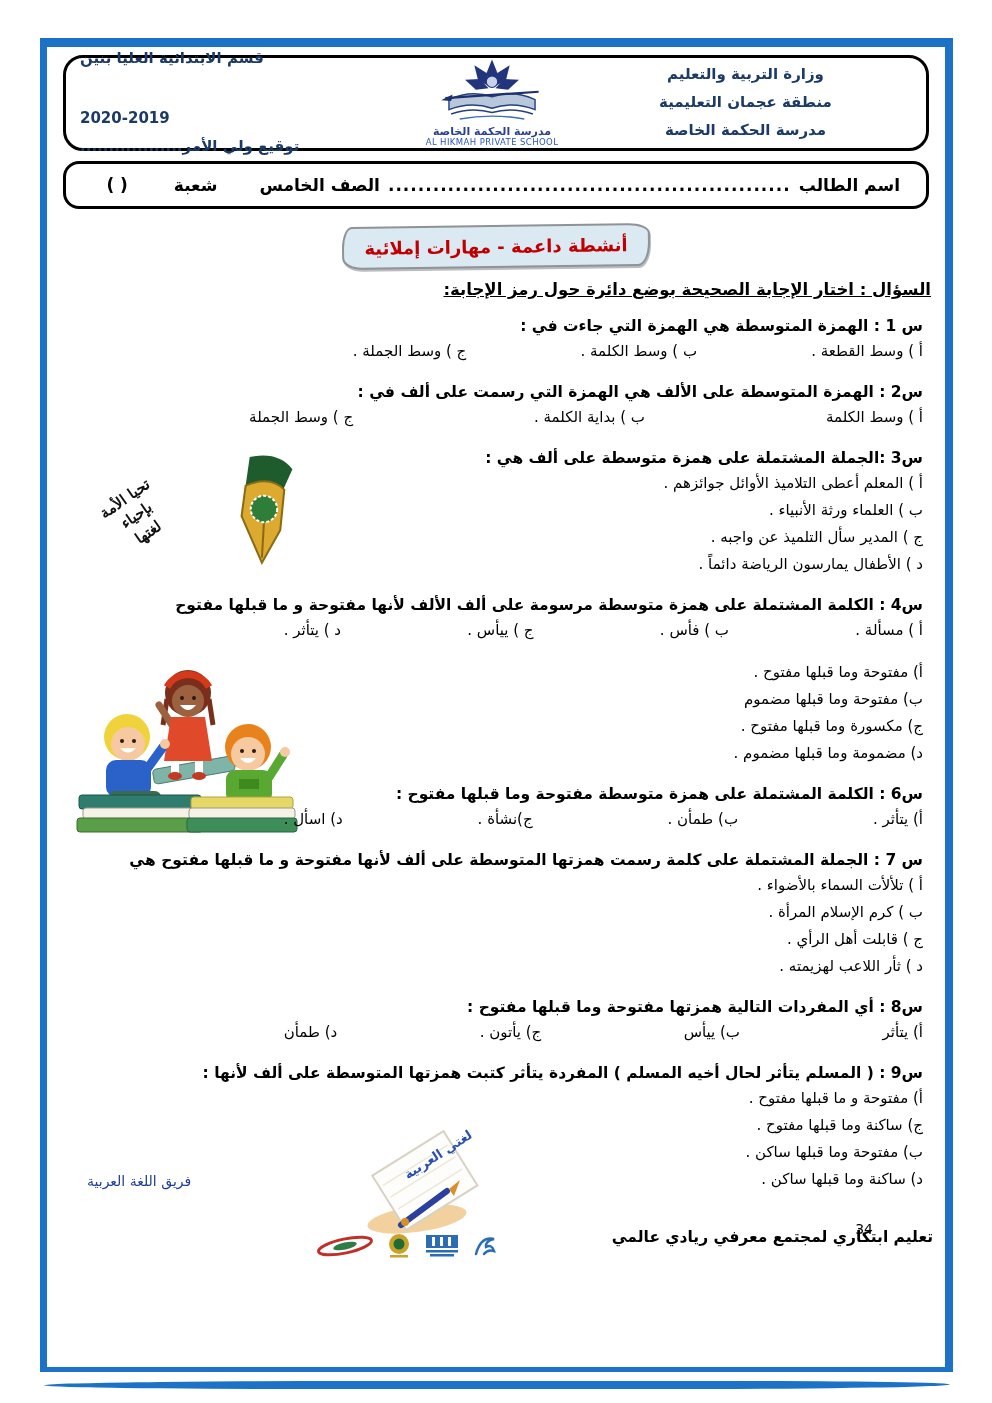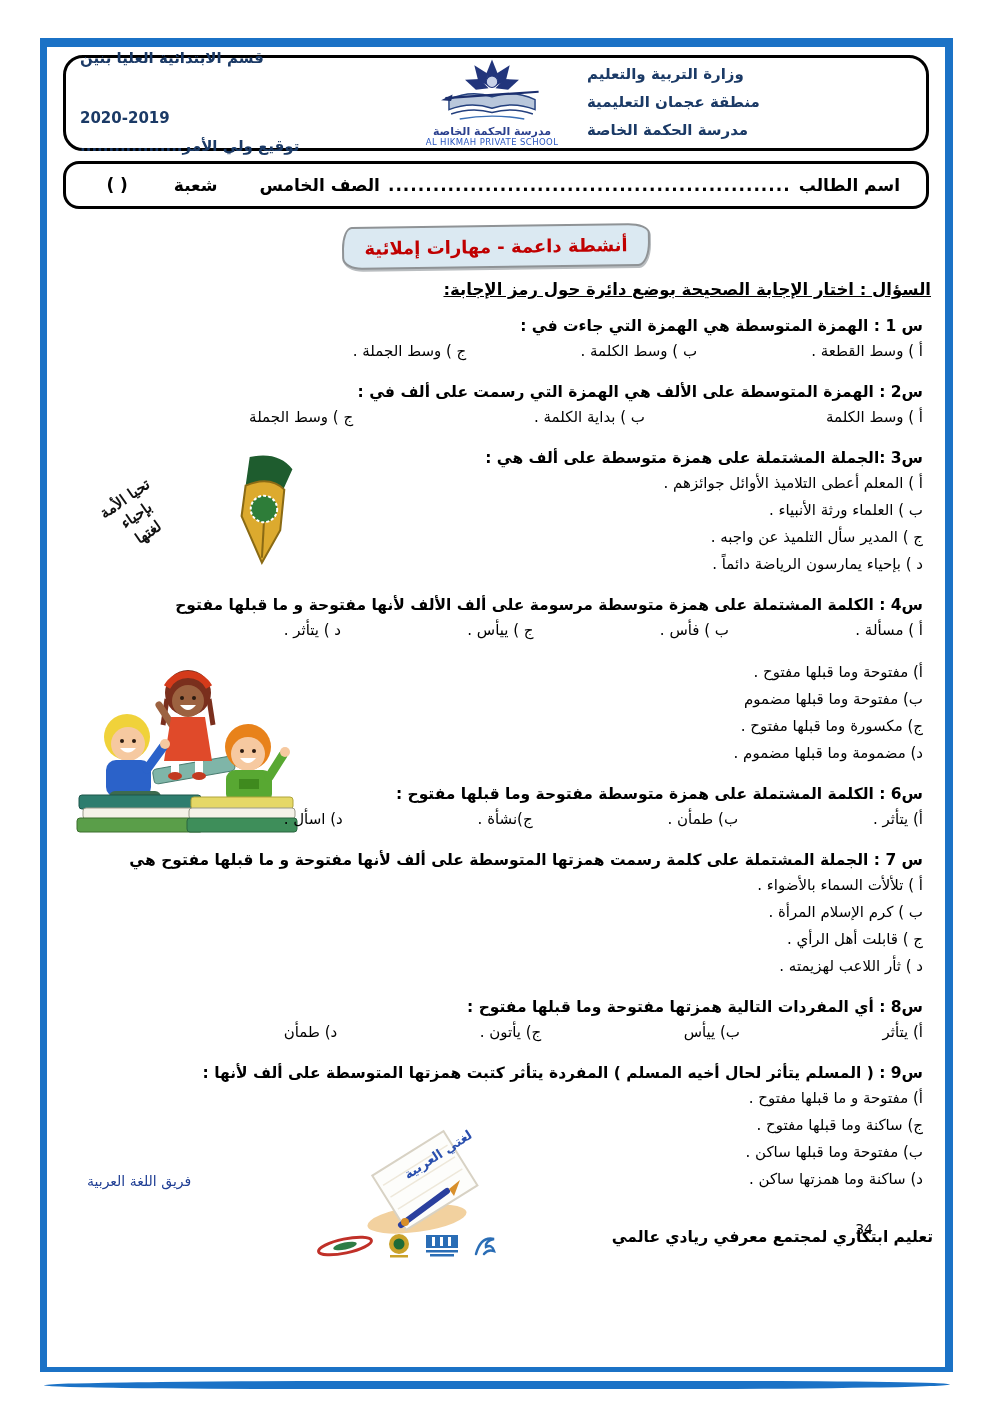--- a/index.html
+++ b/index.html
@@ -8,21 +8,21 @@
   .frame{position:absolute;left:40px;top:38px;width:913px;height:1334px;box-sizing:border-box;
          border-top:9px solid #1b72c6;border-left:7px solid #1b72c6;
          border-right:8px solid #1b72c6;border-bottom:5px solid #1b72c6;background:#fff;}
   .wavy-bottom{position:absolute;left:44px;top:1381px;width:906px;height:8px;background:#1b72c6;
          border-radius:60% 40% 50% 50% / 90% 70% 100% 80%;}
   .content{position:relative;height:100%;box-sizing:border-box;padding:7px 12px 0 12px;direction:rtl;text-align:right;color:#000;}
 
   
   .header-box{display:flex;align-items:center;border:3px solid #000;border-radius:20px;height:96px;margin:1px 4px 0 4px;padding:2px 8px;box-sizing:border-box;}
   .h-col{flex:1;font-weight:bold;color:#1b3a66;font-size:15px;line-height:1.85;}
-  .h-right{text-align:left;padding-right:14px;}
+  .h-right{text-align:center;padding-right:14px;}
   .h-left{text-align:left;padding-left:6px;}
   .h-logo{width:190px;text-align:center;flex:none;direction:ltr;}
   .logo-ar{font-size:11px;font-weight:bold;color:#2a3f8e;line-height:1;margin-top:-2px;}
   .logo-en{font-size:8.5px;font-weight:normal;color:#2a56c0;letter-spacing:.4px;line-height:1.3;}
   .year{direction:ltr;margin-top:32px;}
 
   
   .student-box{display:flex;align-items:center;border:3px solid #000;border-radius:16px;height:48px;margin:10px 4px 0 4px;padding:0 26px;box-sizing:border-box;font-weight:bold;font-size:17px;gap:8px;}
   .student-box .dots{letter-spacing:1px;font-weight:bold;overflow:hidden;white-space:nowrap;max-width:420px;}
   .student-box .gap1{width:26px;}
@@ -138,21 +138,21 @@
           <span>ج ) وسط الجملة</span>
         </div>
       </div>
 
       <div class="q">
         <div class="stem">س3 :الجملة المشتملة على همزة متوسطة على ألف هي :</div>
         <div class="opts-list">
           <div>أ ) المعلم أعطى التلاميذ الأوائل جوائزهم .</div>
           <div>ب ) العلماء ورثة الأنبياء .</div>
           <div>ج ) المدير سأل التلميذ عن واجبه .</div>
-          <div>د ) بإحياء يمارسون الرياضة دائماً .</div>
+          <div>د ) الأطفال يمارسون الرياضة دائماً .</div>
         </div>
         <div class="pen-art">
           <svg width="92" height="122" viewBox="0 0 90 120">
             <path d="M28,6 Q56,0 70,18 L60,40 Q42,28 24,34 Z" fill="#1e5c2e"></path>
             <path d="M24,34 Q48,24 62,38 L58,78 L40,110 L20,64 Z" fill="#dcaa2e" stroke="#8a6a14" stroke-width="2"></path>
             <line x1="42" y1="70" x2="40" y2="105" stroke="#8a6a14" stroke-width="2"></line>
             <circle cx="42" cy="57" r="13" fill="#2e7d39" stroke="#ffffff" stroke-width="2" stroke-dasharray="3,2"></circle>
           </svg>
           <div class="pen-caption">
             <div>تحيا الأمة</div>
@@ -263,21 +263,21 @@
           <span>د) طمأن</span>
         </div>
       </div>
 
       <div class="q">
         <div class="stem">س9 : ( المسلم يتأثر لحال أخيه المسلم ) المفردة يتأثر كتبت همزتها المتوسطة على ألف لأنها :</div>
         <div class="opts-list">
           <div>أ) مفتوحة و ما قبلها مفتوح .</div>
           <div>ج) ساكنة وما قبلها مفتوح .</div>
           <div>ب) مفتوحة وما قبلها ساكن .</div>
-          <div>د) ساكنة وما همزتها ساكن .</div>
+          <div>د) ساكنة وما قبلها ساكن .</div>
         </div>
 
         <div class="team-label">فريق اللغة العربية</div>
 
         <div class="arabic-art">
           <svg width="150" height="108" viewBox="0 0 150 108">
             <ellipse cx="58" cy="90" rx="50" ry="13" fill="#f0c98e" opacity="0.85" transform="rotate(-8 58 90)"></ellipse>
             <g transform="rotate(-32 65 52)">
               <rect x="24" y="20" width="84" height="64" fill="#fdfdfb" stroke="#d8d2c4" stroke-width="2"></rect>
               <line x1="28" y1="34" x2="104" y2="34" stroke="#eee8da" stroke-width="1.5"></line>

